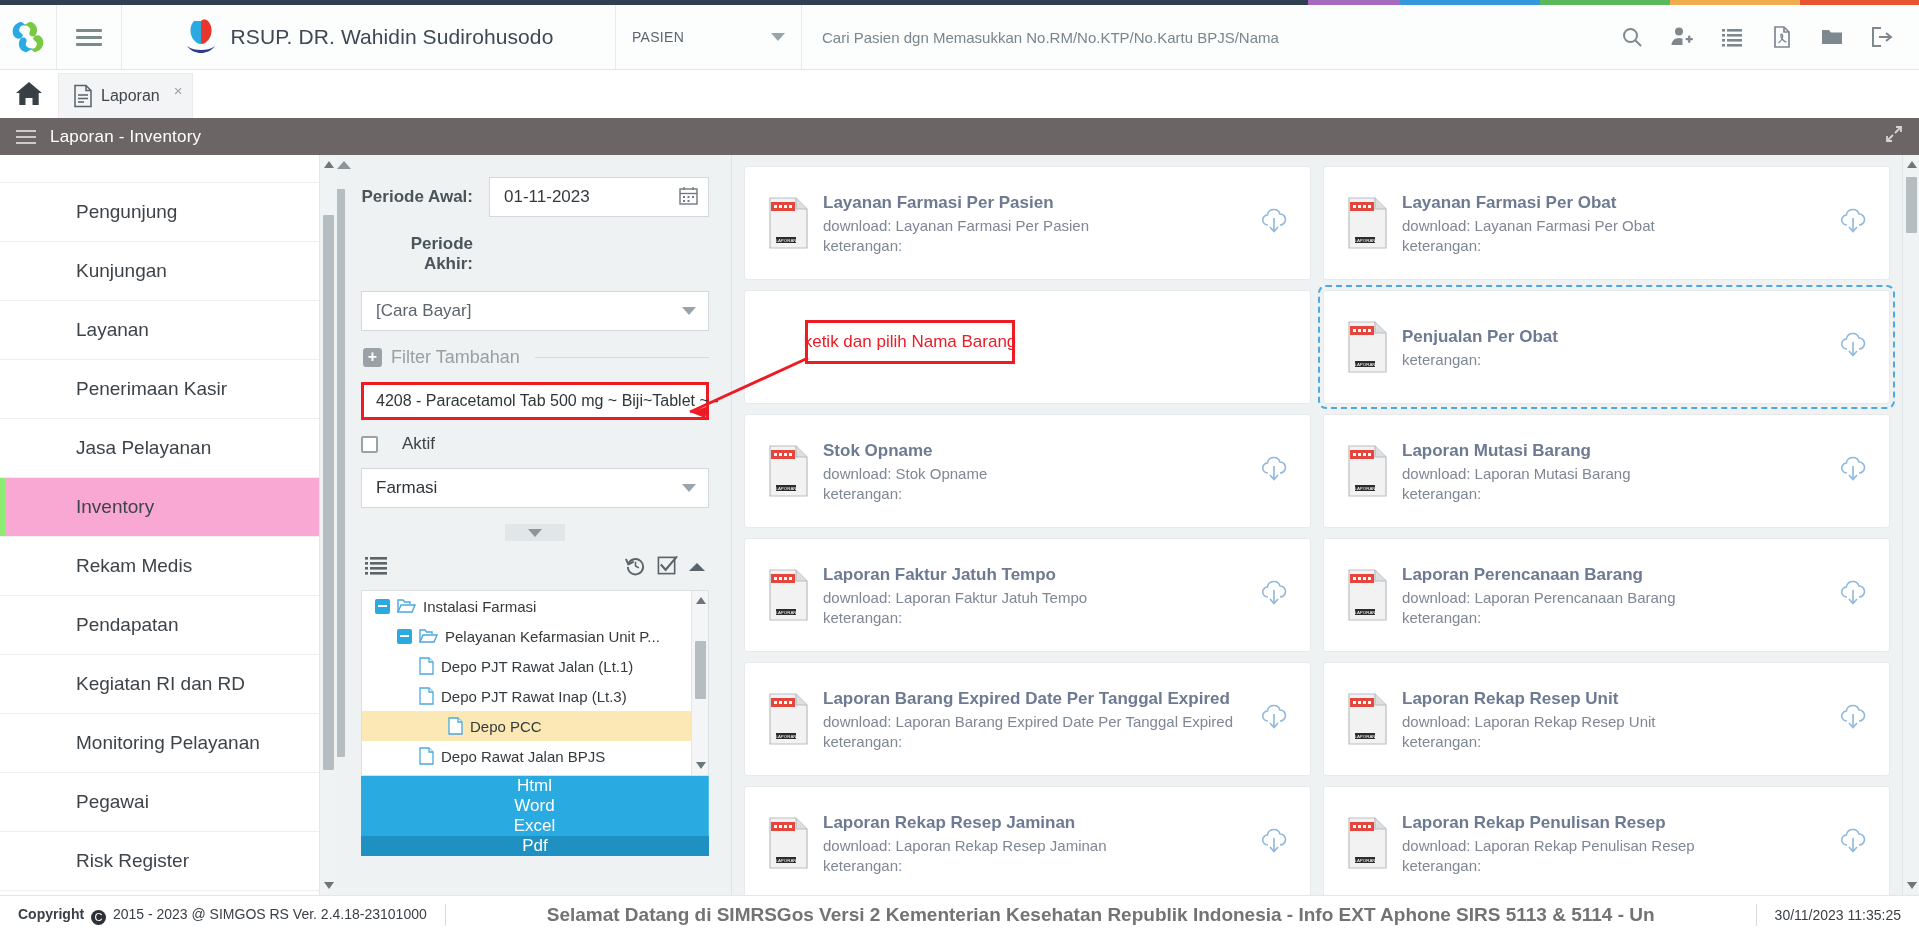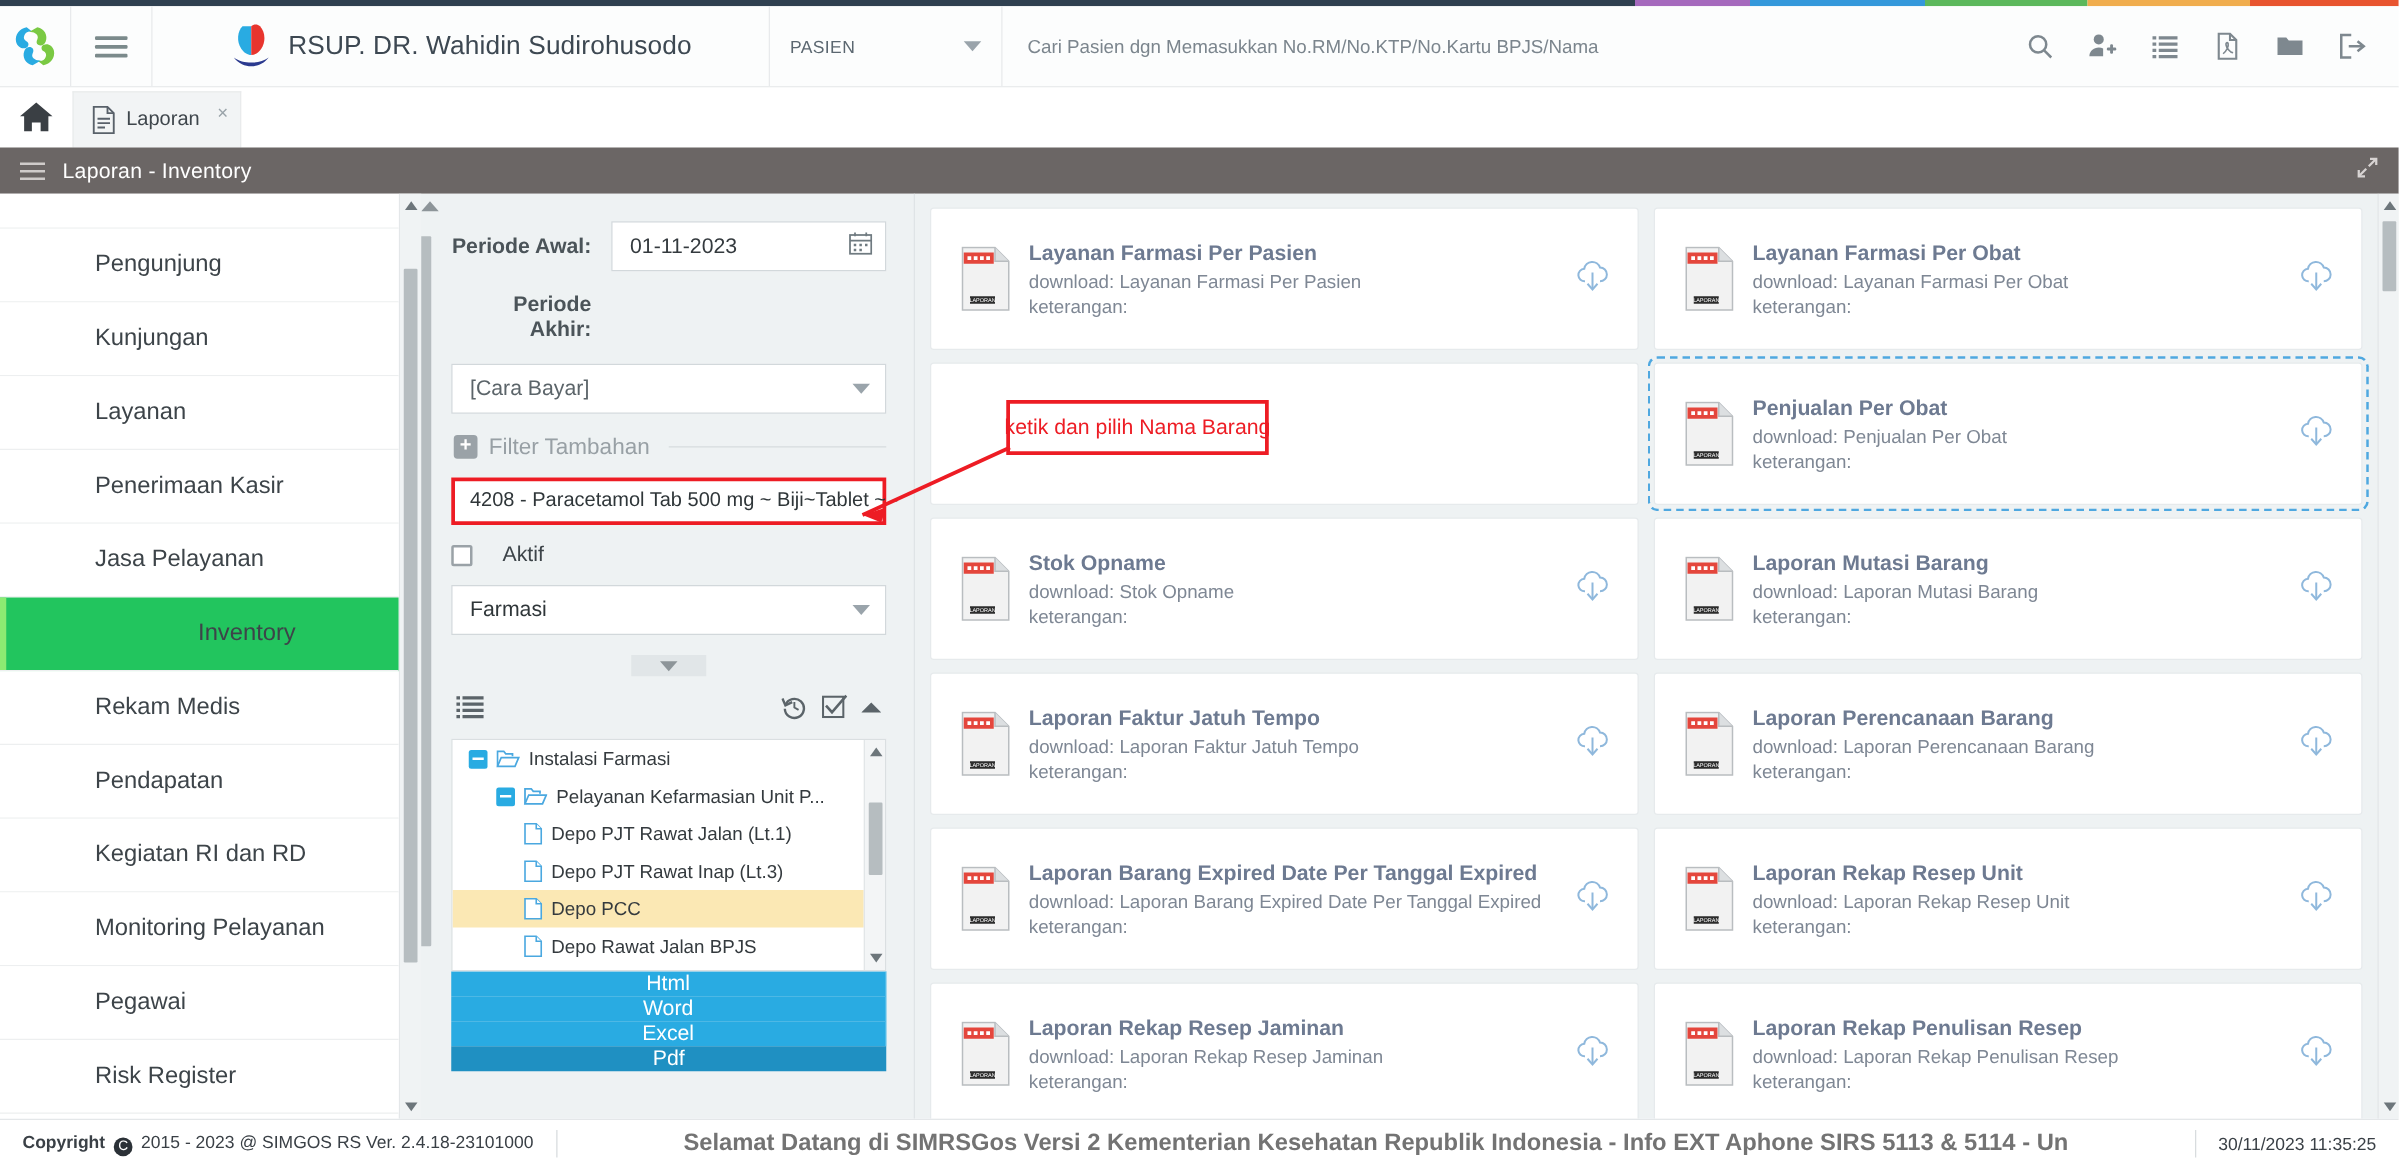--- a/index.html
+++ b/index.html
@@ -112,21 +112,21 @@
   
   .leftnav {
     position: absolute; top: 155px; left: 0; width: 320px; height: 740px;
     background: #ffffff; border-right: 1px solid #e4e7e9; overflow: hidden;
   }
   .nav-item {
     height: 59px; display: flex; align-items: center; padding-left: 76px;
     font-size: 19px; color: #3d4449; border-bottom: 1px solid #edeff0;
     cursor: pointer; position: relative; background: #fff;
   }
-  .nav-item.active { background: #22c55e; justify-content: center; }
+  .nav-item.active { background: #f9a8d4; }
   .nav-item.active::before {
     content: ''; position: absolute; left: 0; top: 0; bottom: 0; width: 5px;
     background: #8ceb72;
   }
   .nav-spacer { height: 28px; background: #fff; border-bottom: 1px solid #edeff0; }
 
   
   .filterpanel {
     position: absolute; top: 155px; left: 320px; width: 412px; height: 740px;
     background: #eef2f3; border-right: 1px solid #dfe4e6;
@@ -204,21 +204,21 @@
   .treehdr .right-icos span { cursor: pointer; color: #5b6469; }
   .treebox {
     background: #fff; border: 1px solid #dadfe1; height: 186px;
     position: relative; overflow: hidden;
   }
   .tree-rows { position: absolute; left: 0; top: 0; right: 17px; }
   .trow {
     height: 30px; display: flex; align-items: center; gap: 7px;
     font-size: 15px; color: #343a3e; cursor: pointer; padding-right: 4px;
   }
-  .trow.sel { background: #fbe8b4; }
+  .trow.sel { background: #fbe8b4; padding-left: 29px; }
   .trow .ind0 { width: 6px; }
   .trow .ind1 { width: 28px; }
   .trow .ind2 { width: 50px; }
   .tog {
     width: 15px; height: 15px; background: #29abe2; border-radius: 2px;
     position: relative; flex: 0 0 auto; cursor: pointer;
   }
   .tog::after {
     content: ''; position: absolute; left: 3px; right: 3px; top: 6px;
     height: 2px; background: #fff;
@@ -772,21 +772,20 @@
             <rect x="4" y="5" width="24" height="9" fill="#e4463c"></rect>
             <rect x="7" y="8" width="3" height="3" fill="#fff"></rect>
               <rect x="12" y="8" width="3" height="3" fill="#fff"></rect>
             <rect x="17" y="8" width="3" height="3" fill="#fff"></rect>
               <rect x="22" y="8" width="3" height="3" fill="#fff"></rect>
             <rect x="9" y="40" width="20" height="6" fill="#2c2c2c"></rect>
             <text x="19" y="44.6" font-size="4.4" fill="#fff" text-anchor="middle" font-family="Liberation Sans">LAPORAN</text>
           </svg>
           <div class="card-txt">
             <div class="card-title">Penjualan Per Obat</div>
-            <div class="card-dl">download: Penjualan Per Obat</div>
             <div class="card-ket">keterangan:</div>
           </div>
           <span class="dl-ico">
             <svg width="32" height="32" viewBox="0 0 32 32" fill="none" stroke="currentColor" stroke-width="1.6">
               <path d="M10 20a5 5 0 0 1-.6-10 6.5 6.5 0 0 1 12.6-1A5 5 0 0 1 22 20"></path>
               <line x1="16" y1="13" x2="16" y2="26"></line>
                 <polyline points="12,22 16,26.5 20,22"></polyline>
             </svg>
           </span>
         </div>

